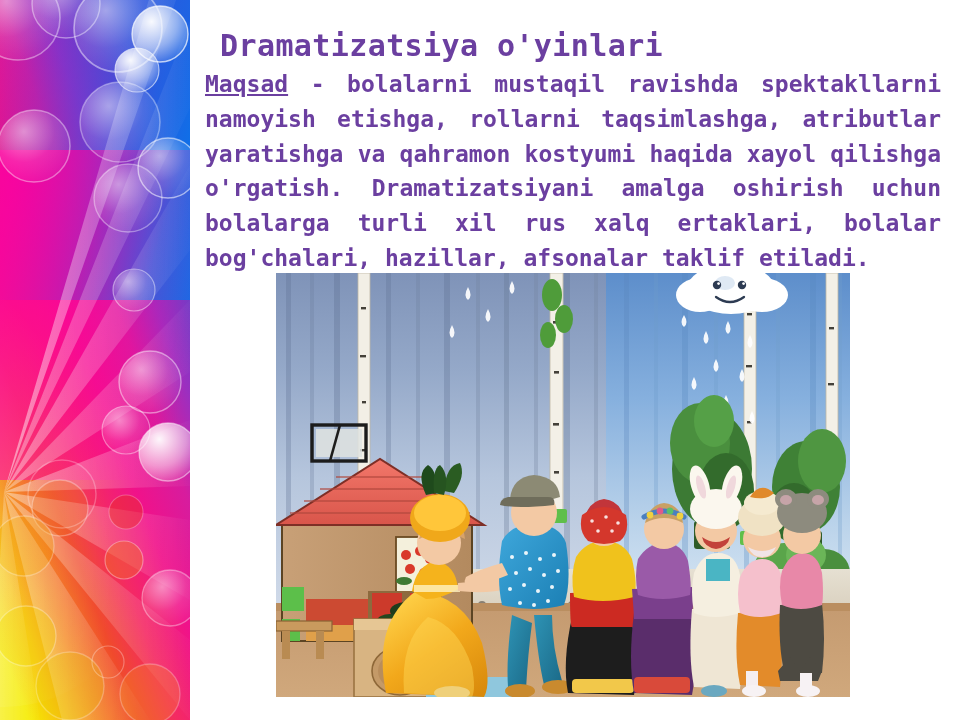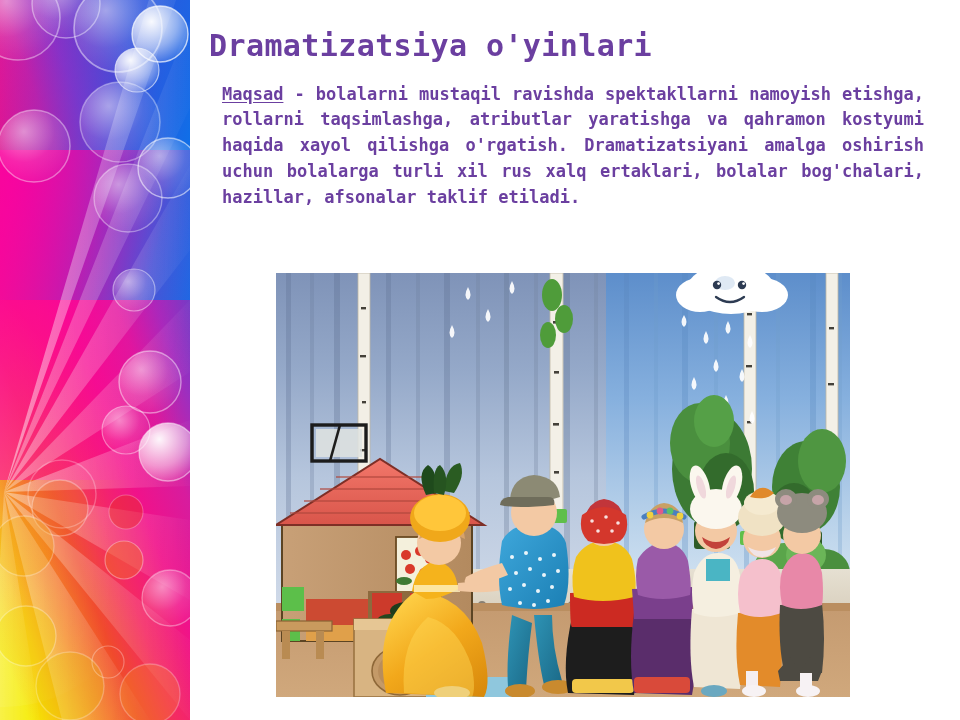--- a/index.html
+++ b/index.html
@@ -44,31 +44,31 @@
     top: 28px;
     width: 736px;
   }
   #page-title {
     font-family: "DejaVu Sans Mono", "Liberation Mono", monospace;
     font-size: 30px;
     font-weight: bold;
     color: #6B3FA0;
     letter-spacing: 0.4px;
     line-height: 1.22;
-    margin: 0 0 2px 4px;
+    margin: 0 0 2px 15px;
     white-space: nowrap;
   }
   #body-paragraph {
     font-family: "DejaVu Sans Mono", "Liberation Mono", monospace;
-    font-size: 17px;
+    font-size: 23px;
     font-weight: bold;
     color: #6B3FA0;
     line-height: 1.52;
     text-align: justify;
-    margin: 17px;
+    margin: 0;
     letter-spacing: 0px;
     -webkit-hyphens: none;
     hyphens: none;
   }
   #body-paragraph .lead {
     text-decoration: underline;
     text-underline-offset: 2px;
   }
 
   

